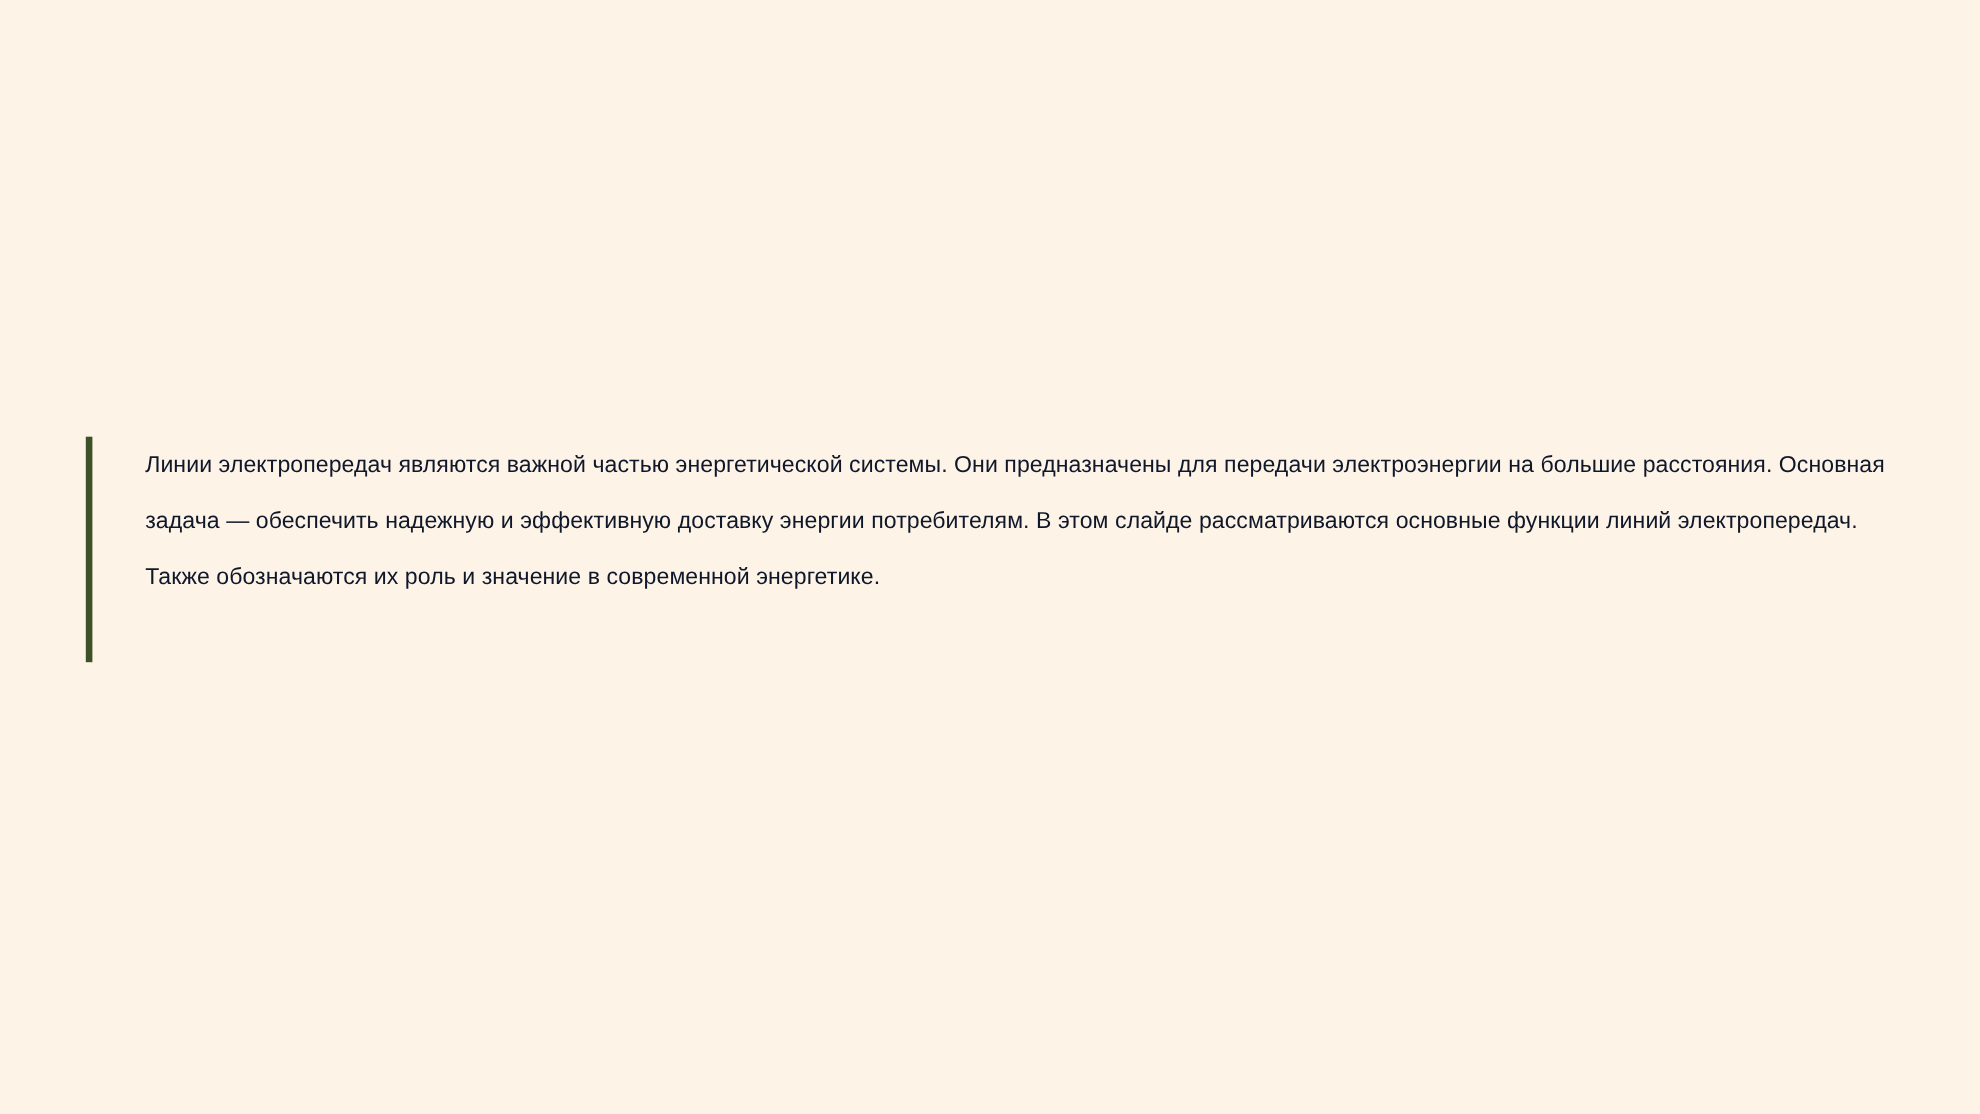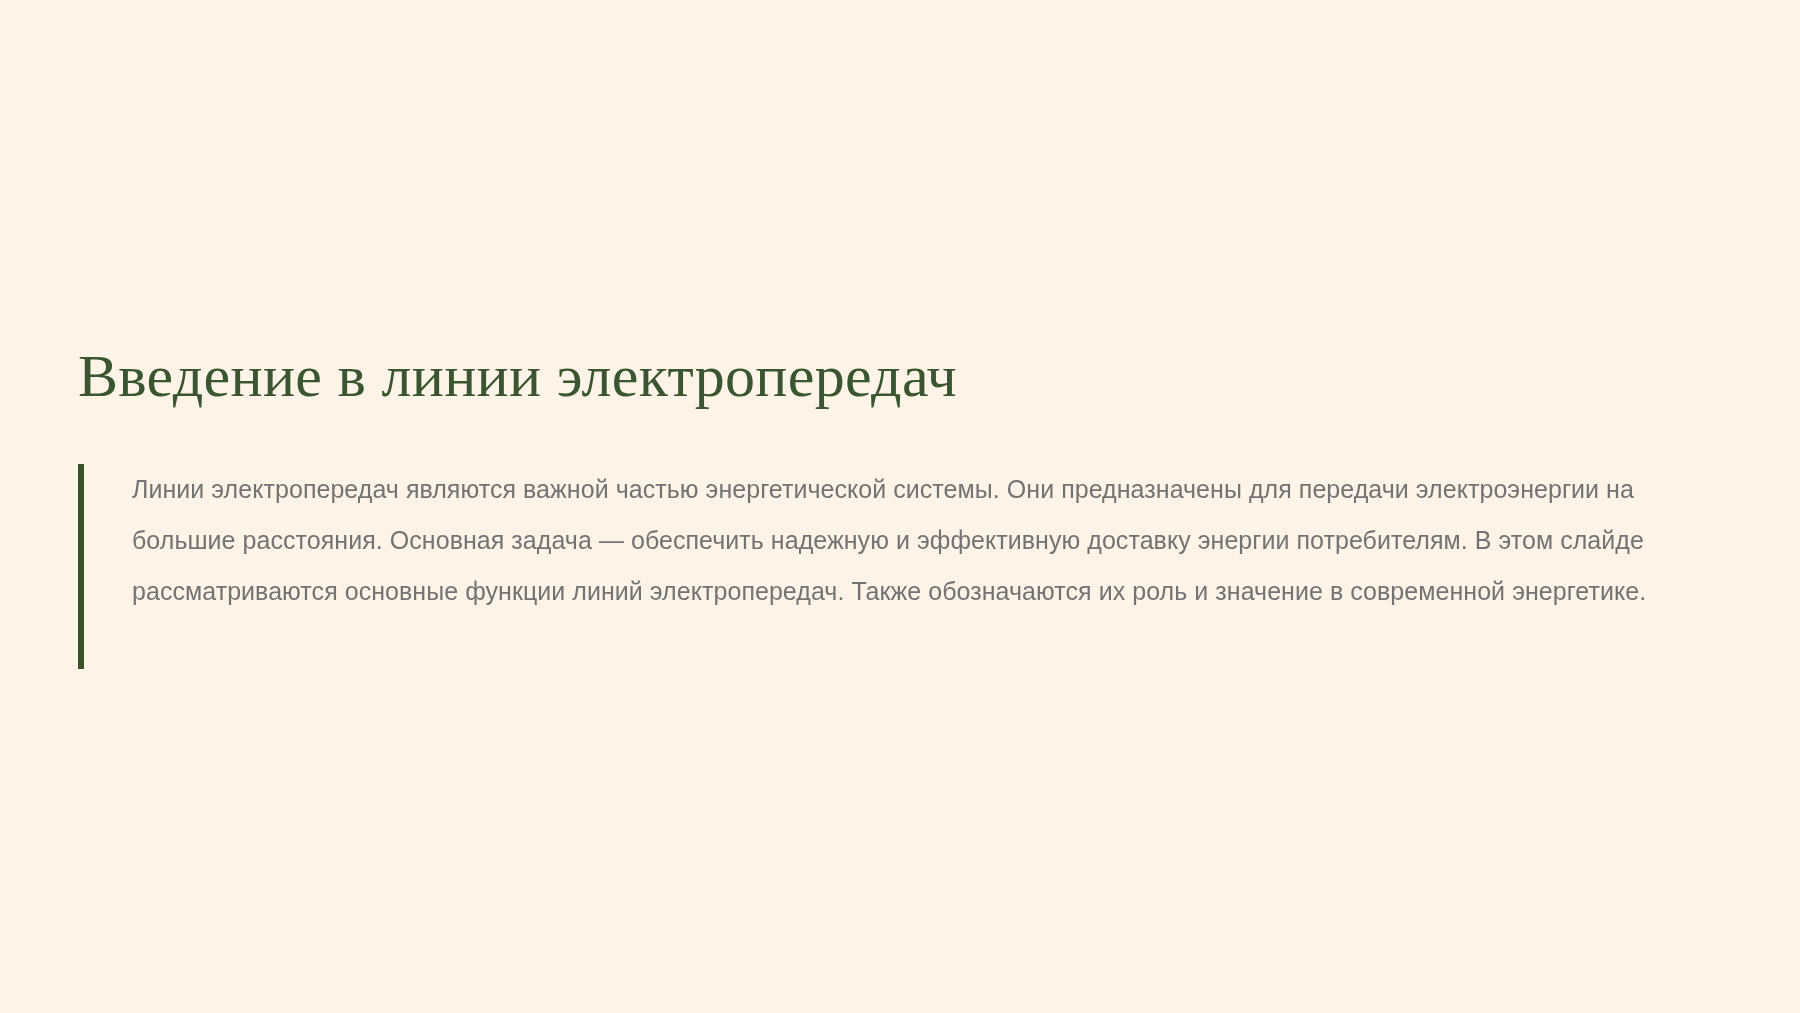--- a/index.html
+++ b/index.html
@@ -57,37 +57,36 @@
     width: 6px;
     height: 205px;
     background: #3c5127;
     border-radius: 0;
   }
 
   .body-text {
     margin: 0;
     padding: 0;
     font-family: "Liberation Sans", "DejaVu Sans", sans-serif;
-    font-size: 25px;
+    font-size: 21px;
     line-height: 51px;
-    color: #737373;
+    color: #0f172a;
     font-weight: 400;
     max-width: 1590px;
     text-align: left;
     letter-spacing: 0.05px;
   }
 </style>
 </head>
 <body>
 
 <div class="slide">
 
   <div class="slide-content">
 
-    <h1 class="slide-title">Введение в линии электропередач</h1>
 
     <div class="body-block">
       <span class="accent-bar"></span>
       <p class="body-text">Линии электропередач являются важной частью энергетической системы. Они предназначены для передачи электроэнергии на большие расстояния. Основная задача — обеспечить надежную и эффективную доставку энергии потребителям. В этом слайде рассматриваются основные функции линий электропередач. Также обозначаются их роль и значение в современной энергетике.</p>
     </div>
 
   </div>
 
 </div>
 

